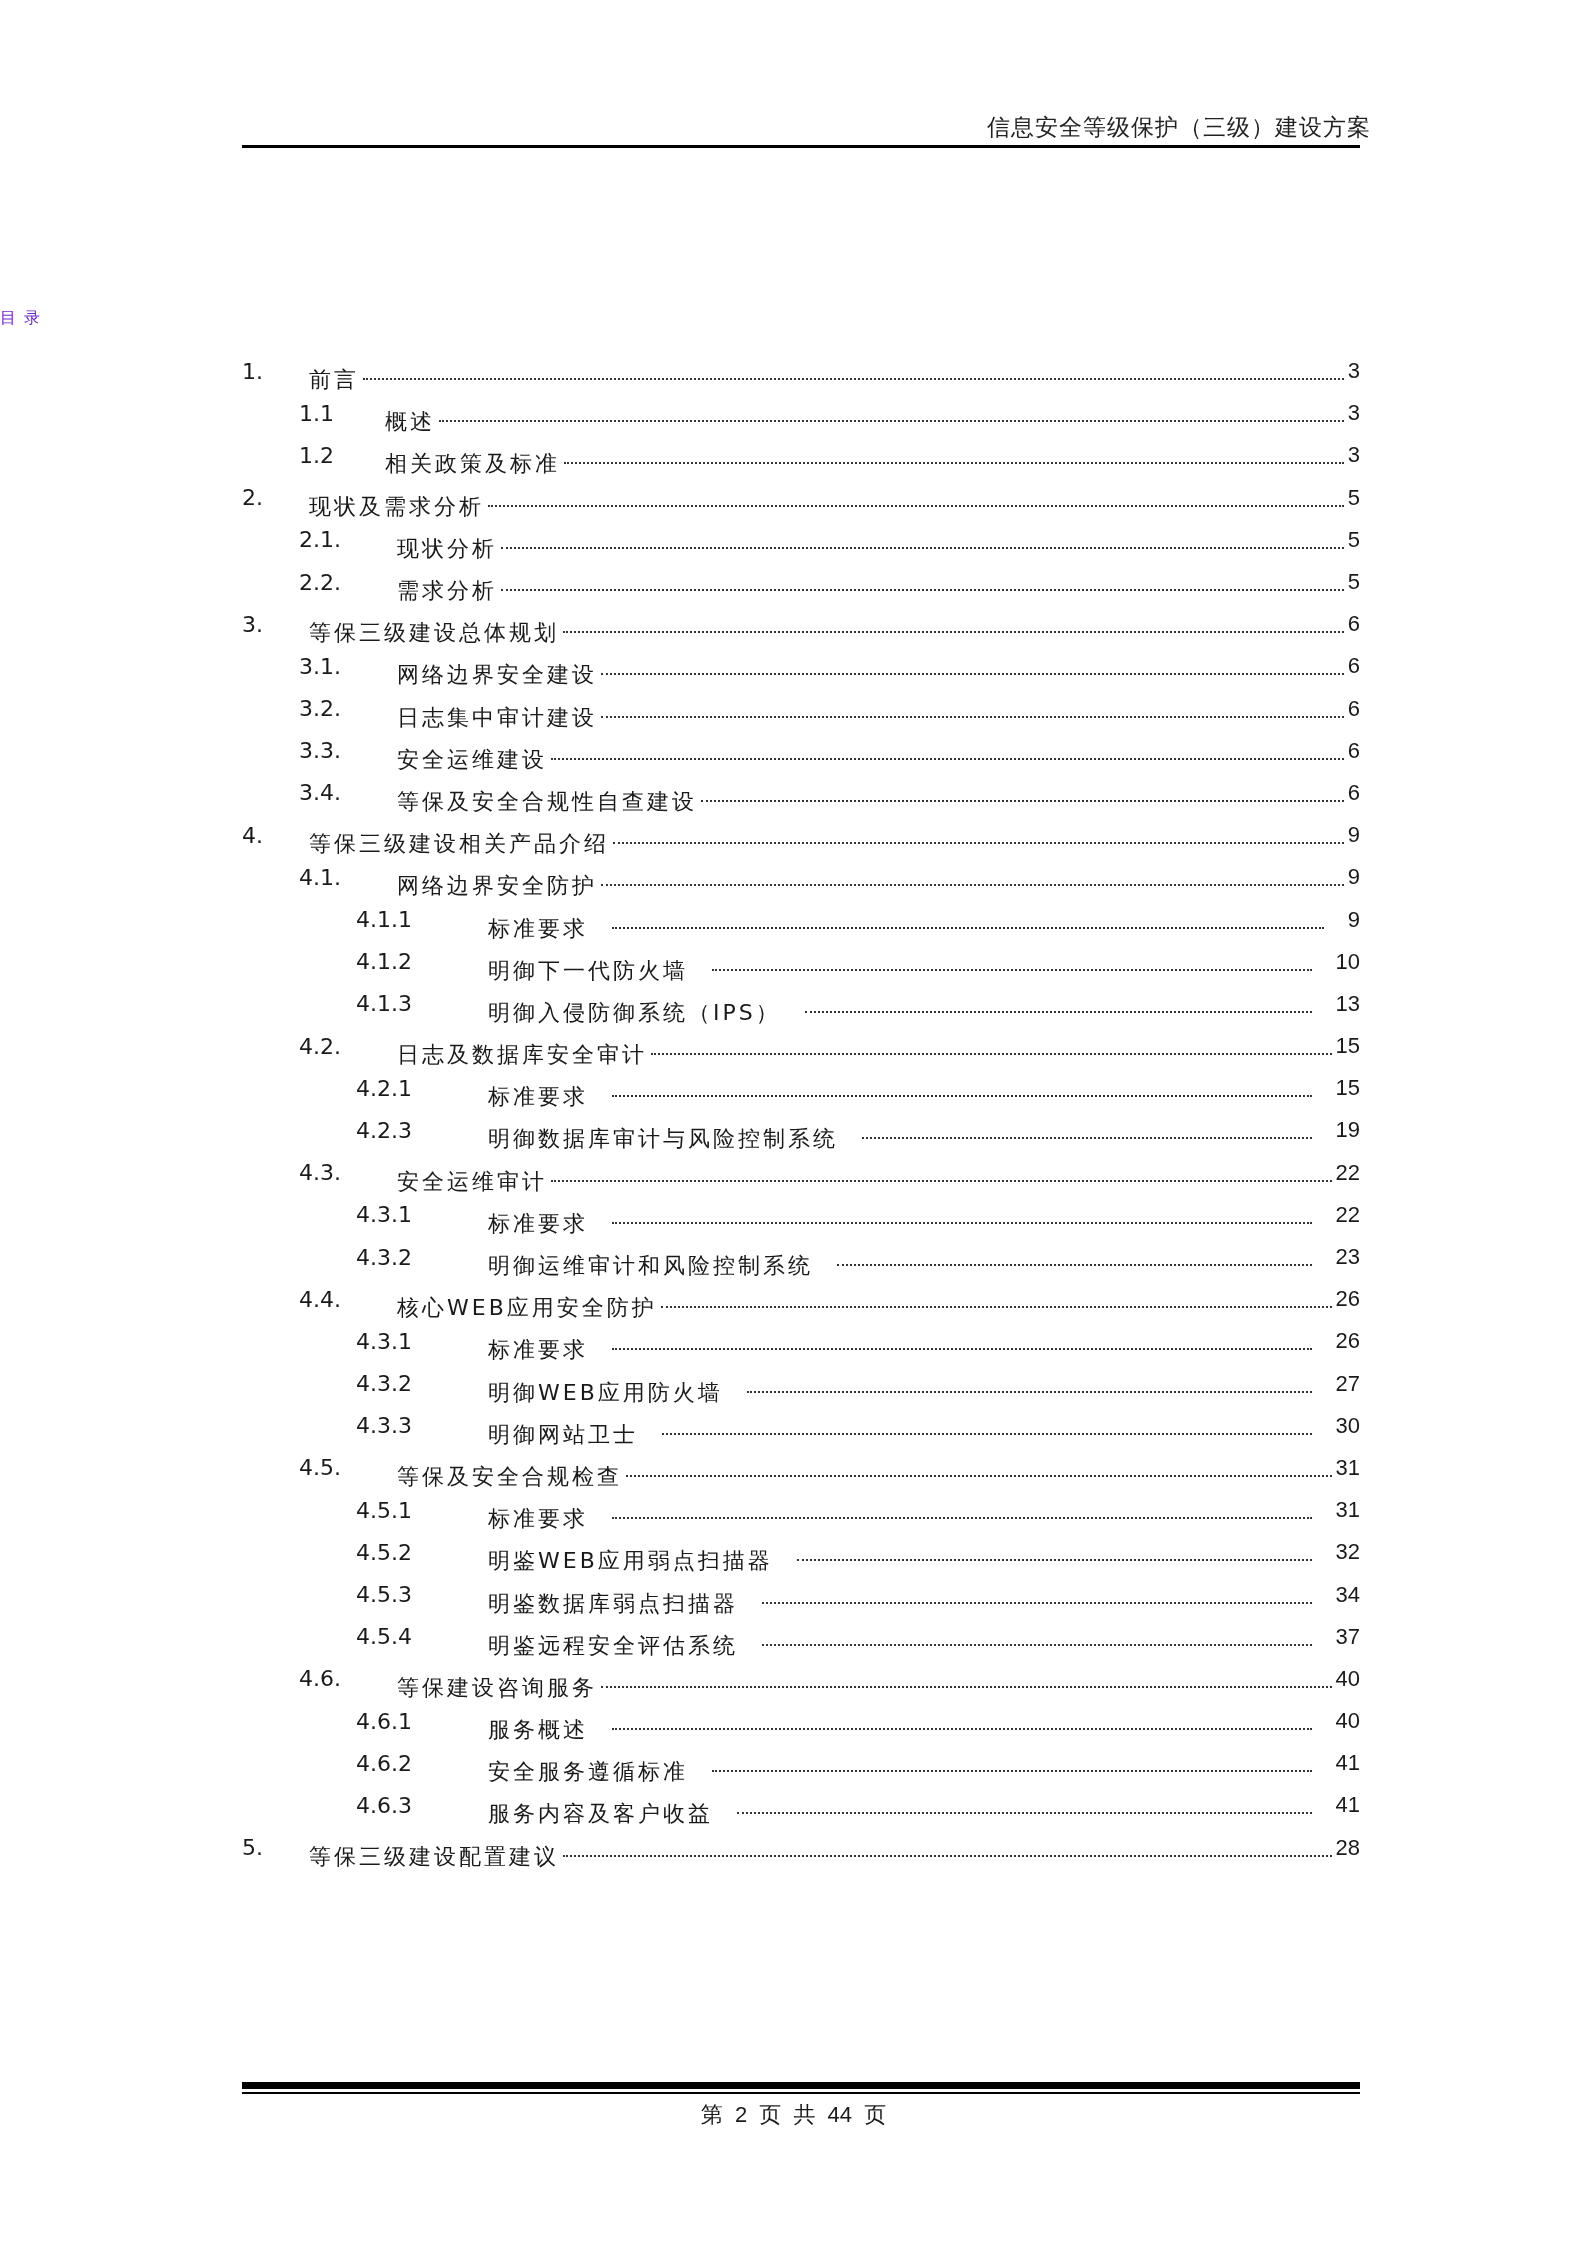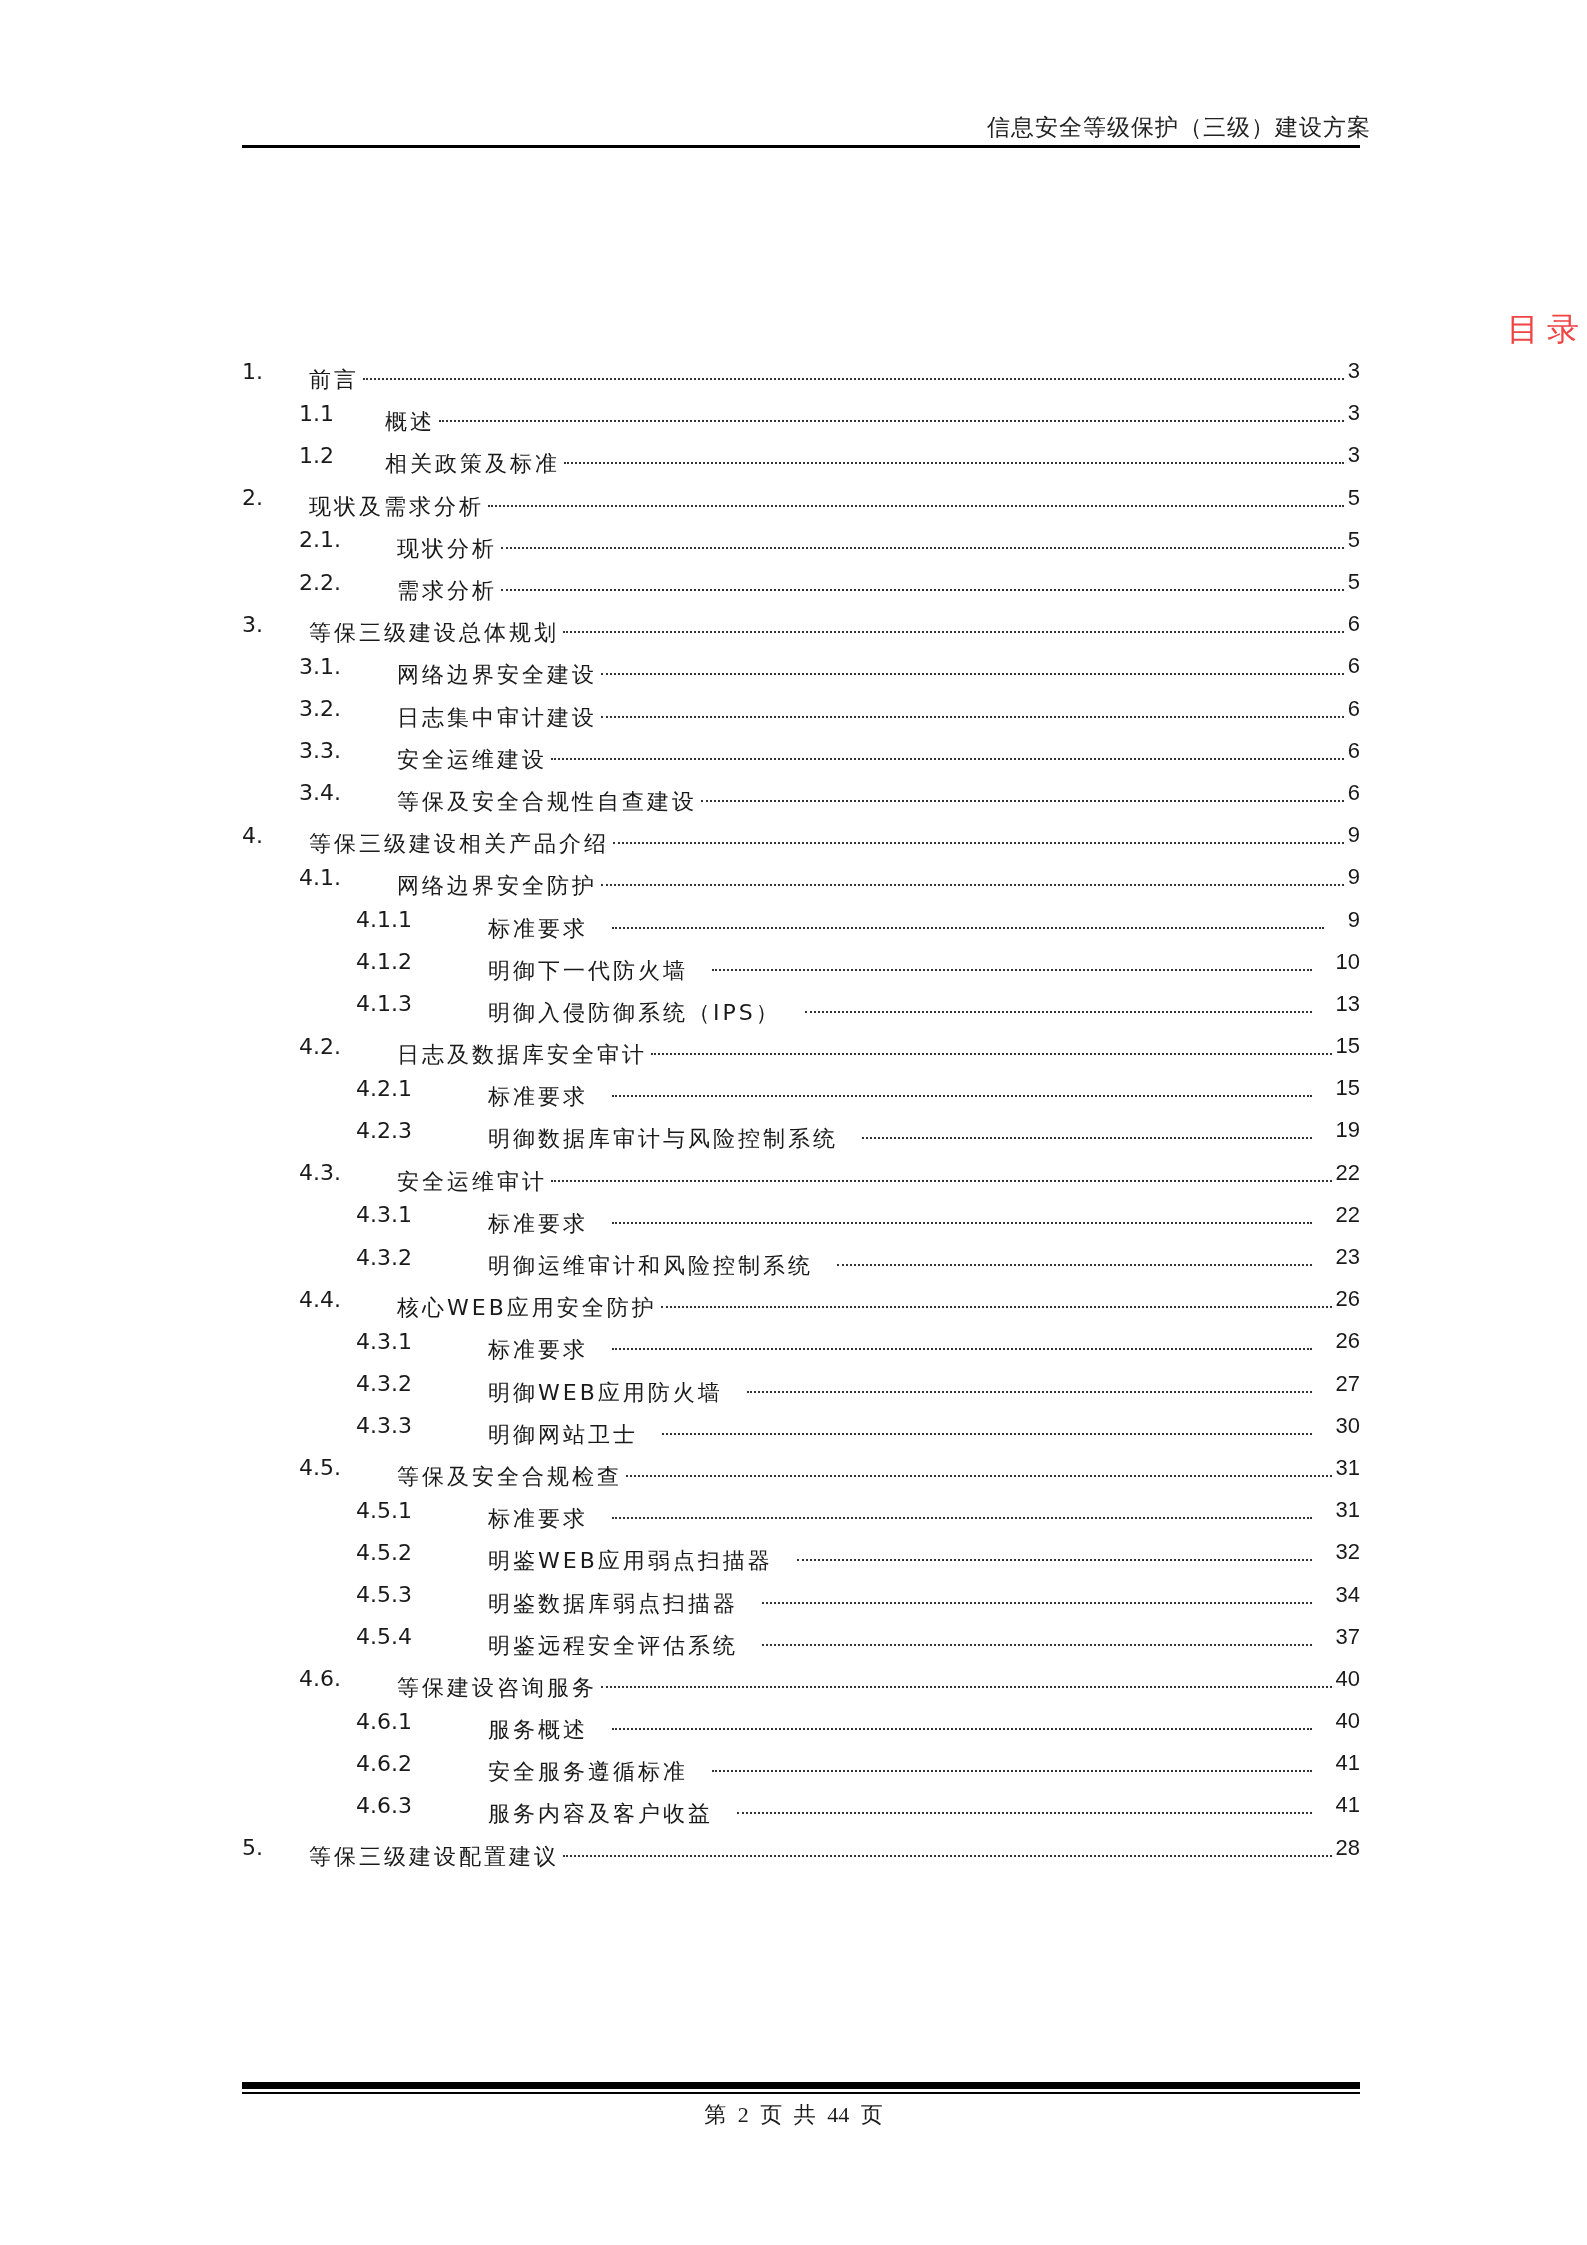--- a/index.html
+++ b/index.html
@@ -1,38 +1,38 @@
 <!DOCTYPE html>
 <html><head>
   <meta charset="utf-8">
   <style>
     html, body { margin:0; padding:0; background:#ffffff; }
     body { width:1587px; height:2245px; position:relative; overflow:hidden;
            font-family:"DejaVu Sans", sans-serif; color:#1a1a1a; }
     .header-title { position:absolute; right:216px; top:112px; font-size:23px;
                     font-family:"DejaVu Serif", serif; letter-spacing:1px; color:#222; }
     .header-rule { position:absolute; left:242px; width:1118px; top:145px; height:3px; background:#000; }
-    .toc-title { position:absolute; left:0; width:100%; top:308px; text-align:right;
-                 font-size:32px; color:#ef4444; letter-spacing:8px; font-family:"DejaVu Serif", serif; }
+    .toc-title { position:absolute; left:0; width:100%; top:308px; text-align:left;
+                 font-size:16px; color:#6d28d9; letter-spacing:8px; font-family:"DejaVu Serif", serif; }
     .toc { position:absolute; left:242px; top:350px; width:1118px; }
     .toc-row { position:relative; height:42.2px; display:flex; align-items:center; font-size:22px; }
     .toc-row .num { flex:0 0 auto; }
     .toc-row .title { flex:0 0 auto; letter-spacing:3px;margin-top:18px; }
     .toc-row .leader { flex:1 1 auto; border-bottom:2px dotted #333; margin:0 4px; transform:translateY(8px); height:0; }
     .toc-row .page { flex:0 0 auto; font-family:"Liberation Sans", sans-serif; font-size:22px; }
     .lvl1 .num { width:67px; }
     .lvl2 { padding-left:57px; }
     .lvl2 .num { width:98px; }
     .lvl2.short .num { width:86px; }
     .lvl3 { padding-left:114px;gap:20px; }
     .lvl3 .num { width:112px; }
     .footer-rule-thick { position:absolute; left:242px; width:1118px; top:2082px; height:7px; background:#000; }
     .footer-rule-thin { position:absolute; left:242px; width:1118px; top:2092px; height:2px; background:#000; }
     .footer-text { position:absolute; left:0; width:100%; top:2100px; text-align:center;
-                   font-size:22px; font-family:Liberation Serif, serif; word-spacing:6px; }
+                   font-size:22px; font-family:Liberation Sans, sans-serif; word-spacing:6px; }
   </style>
 </head>
 <body>
 
 <div>
   <div class="header-title">信息安全等级保护（三级）建设方案</div>
   <div class="header-rule"></div>
 </div>
 
 <div class="toc-title">目录</div>

